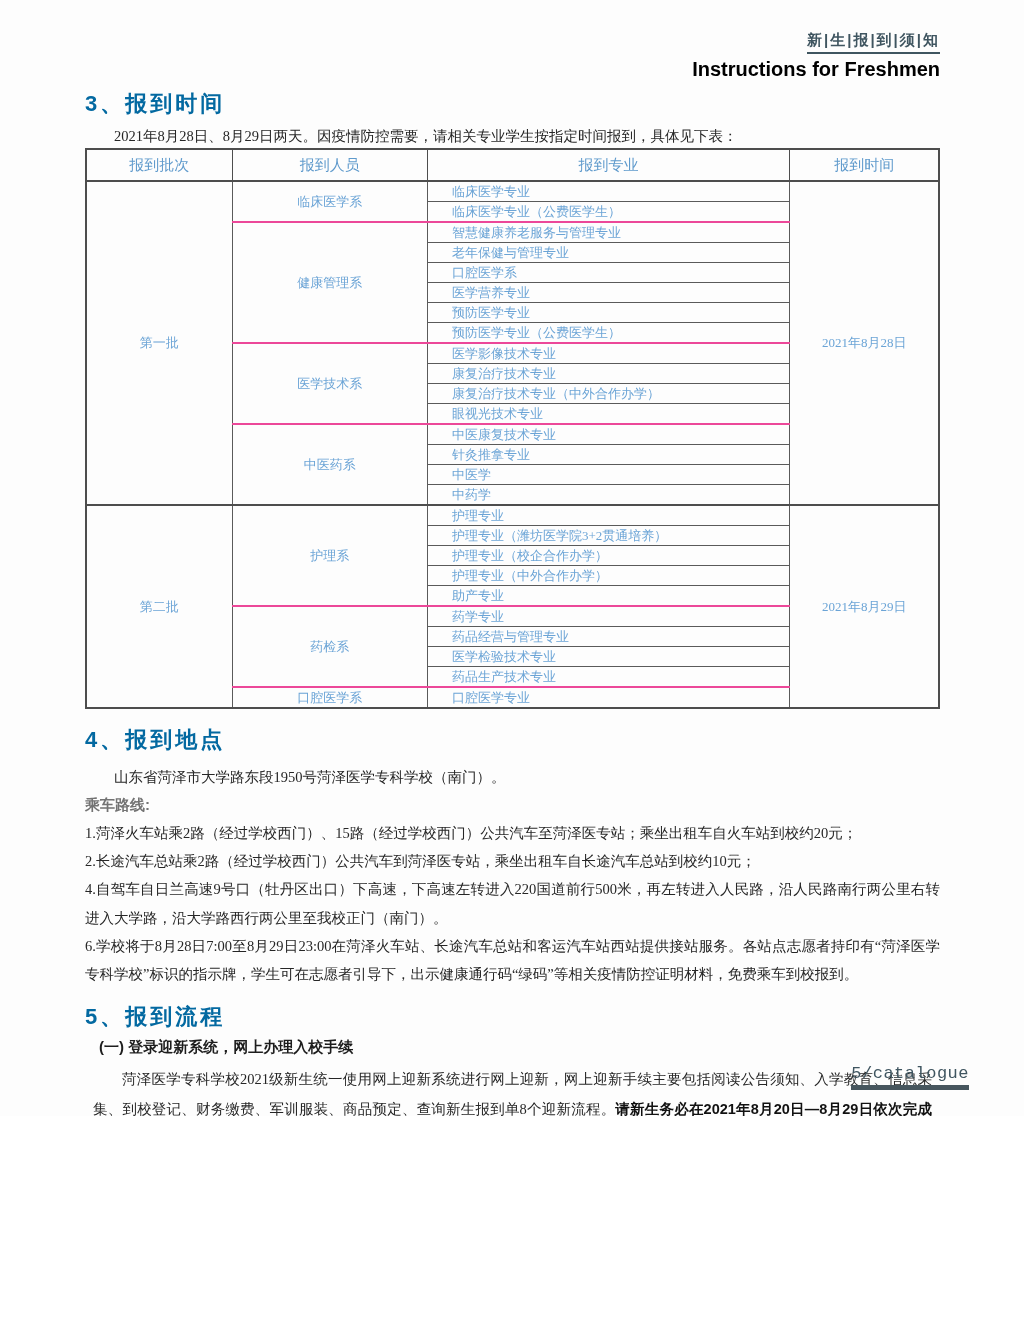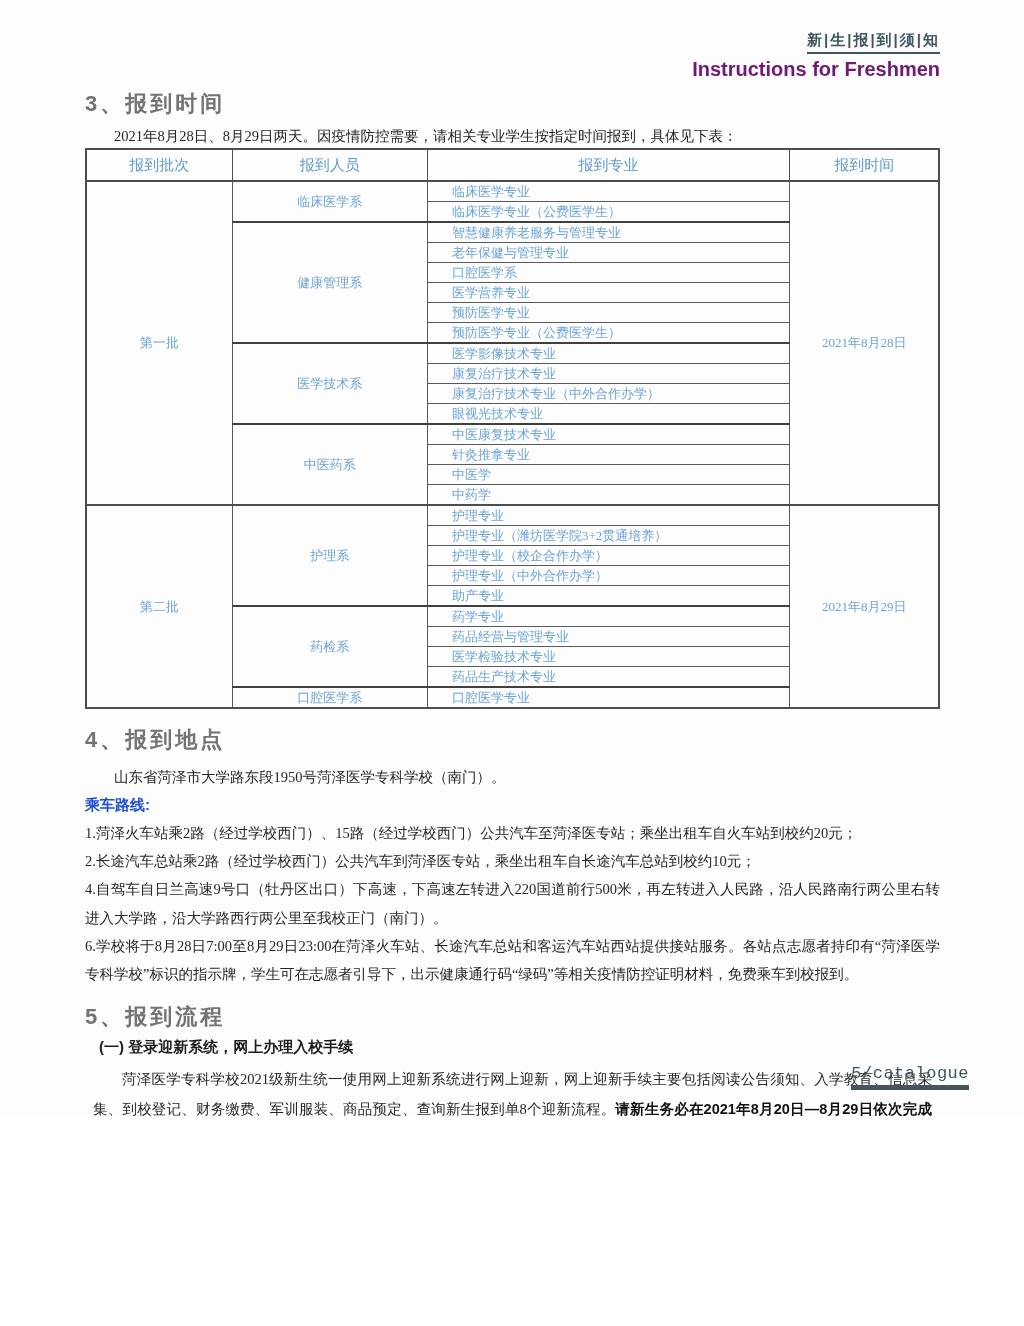--- a/index.html
+++ b/index.html
@@ -16,54 +16,54 @@
   
   .doc-header{text-align:right;line-height:1.2;}
   .doc-header-cn{
     display:inline-block;
     font-family:"Liberation Sans", sans-serif;
     font-weight:bold;font-size:15px;letter-spacing:2px;
     color:#3f5560;border-bottom:2px solid #3f5560;padding-bottom:3px;
   }
   .doc-header-en{
     font-family:"Liberation Sans", sans-serif;
-    font-weight:600;font-size:20px;color:#701a75;margin-top:3px;
+    font-weight:600;font-size:20px;color:#000000;margin-top:3px;
   }
   
   .sec-title{
     font-family:"Liberation Sans", sans-serif;
     font-weight:bold;font-size:22px;letter-spacing:3px;
-    color:#737373;margin:8px 0 6px 0;
+    color:#0369a1;margin:8px 0 6px 0;
   }
   .intro{font-size:14.5px;margin:2px 0 0 0;text-indent:2em;line-height:1.6;}
   
   table.report{
     width:100%;border-collapse:collapse;table-layout:fixed;
     border:2px solid #4d4d4d;
   }
   table.report th{
     font-weight:normal;font-size:15px;color:#5f9acc;
     border:1px solid #4d4d4d;border-bottom:2px solid #4d4d4d;
     height:30px;text-align:center;padding:0;
   }
   table.report td{
     border:1px solid #5a5a5a;
     font-size:13px;color:#6ba4d6;
     height:19px;padding:0 2px;
     overflow:hidden;white-space:nowrap;
   }
   table.report td.batch-cell, table.report td.dept-cell, table.report td.time-cell{text-align:center;}
   table.report td.major-cell{text-align:left;padding-left:24px;}
-  table.report tr.dept-start td{border-top:2px solid #404040;margin-top:9px;}
+  table.report tr.dept-start td{border-top:2px solid #ec4899;margin-top:9px;}
   table.report tr.batch-start td{border-top:2.5px solid #4d4d4d;}
   
   .addr{font-size:14.5px;text-indent:2em;margin:10px 0 6px 0;line-height:1.7;}
   .routes-label{
     font-family:"Liberation Sans", sans-serif;
-    font-weight:bold;font-size:15px;color:#1d4ed8;margin:6px 0 4px 0;
+    font-weight:bold;font-size:15px;color:#737373;margin:6px 0 4px 0;
   }
   .route{font-size:14.5px;line-height:1.95;margin:0;text-align:justify;}
   .sub-title{
     font-family:"Liberation Sans", sans-serif;
     font-weight:bold;font-size:15px;color:#1d1d1d;
     margin:6px 0 4px 14px;
   }
   .process{
     font-size:14.5px;line-height:2.05;margin:8px;text-align:justify;text-indent:2em;
   }

